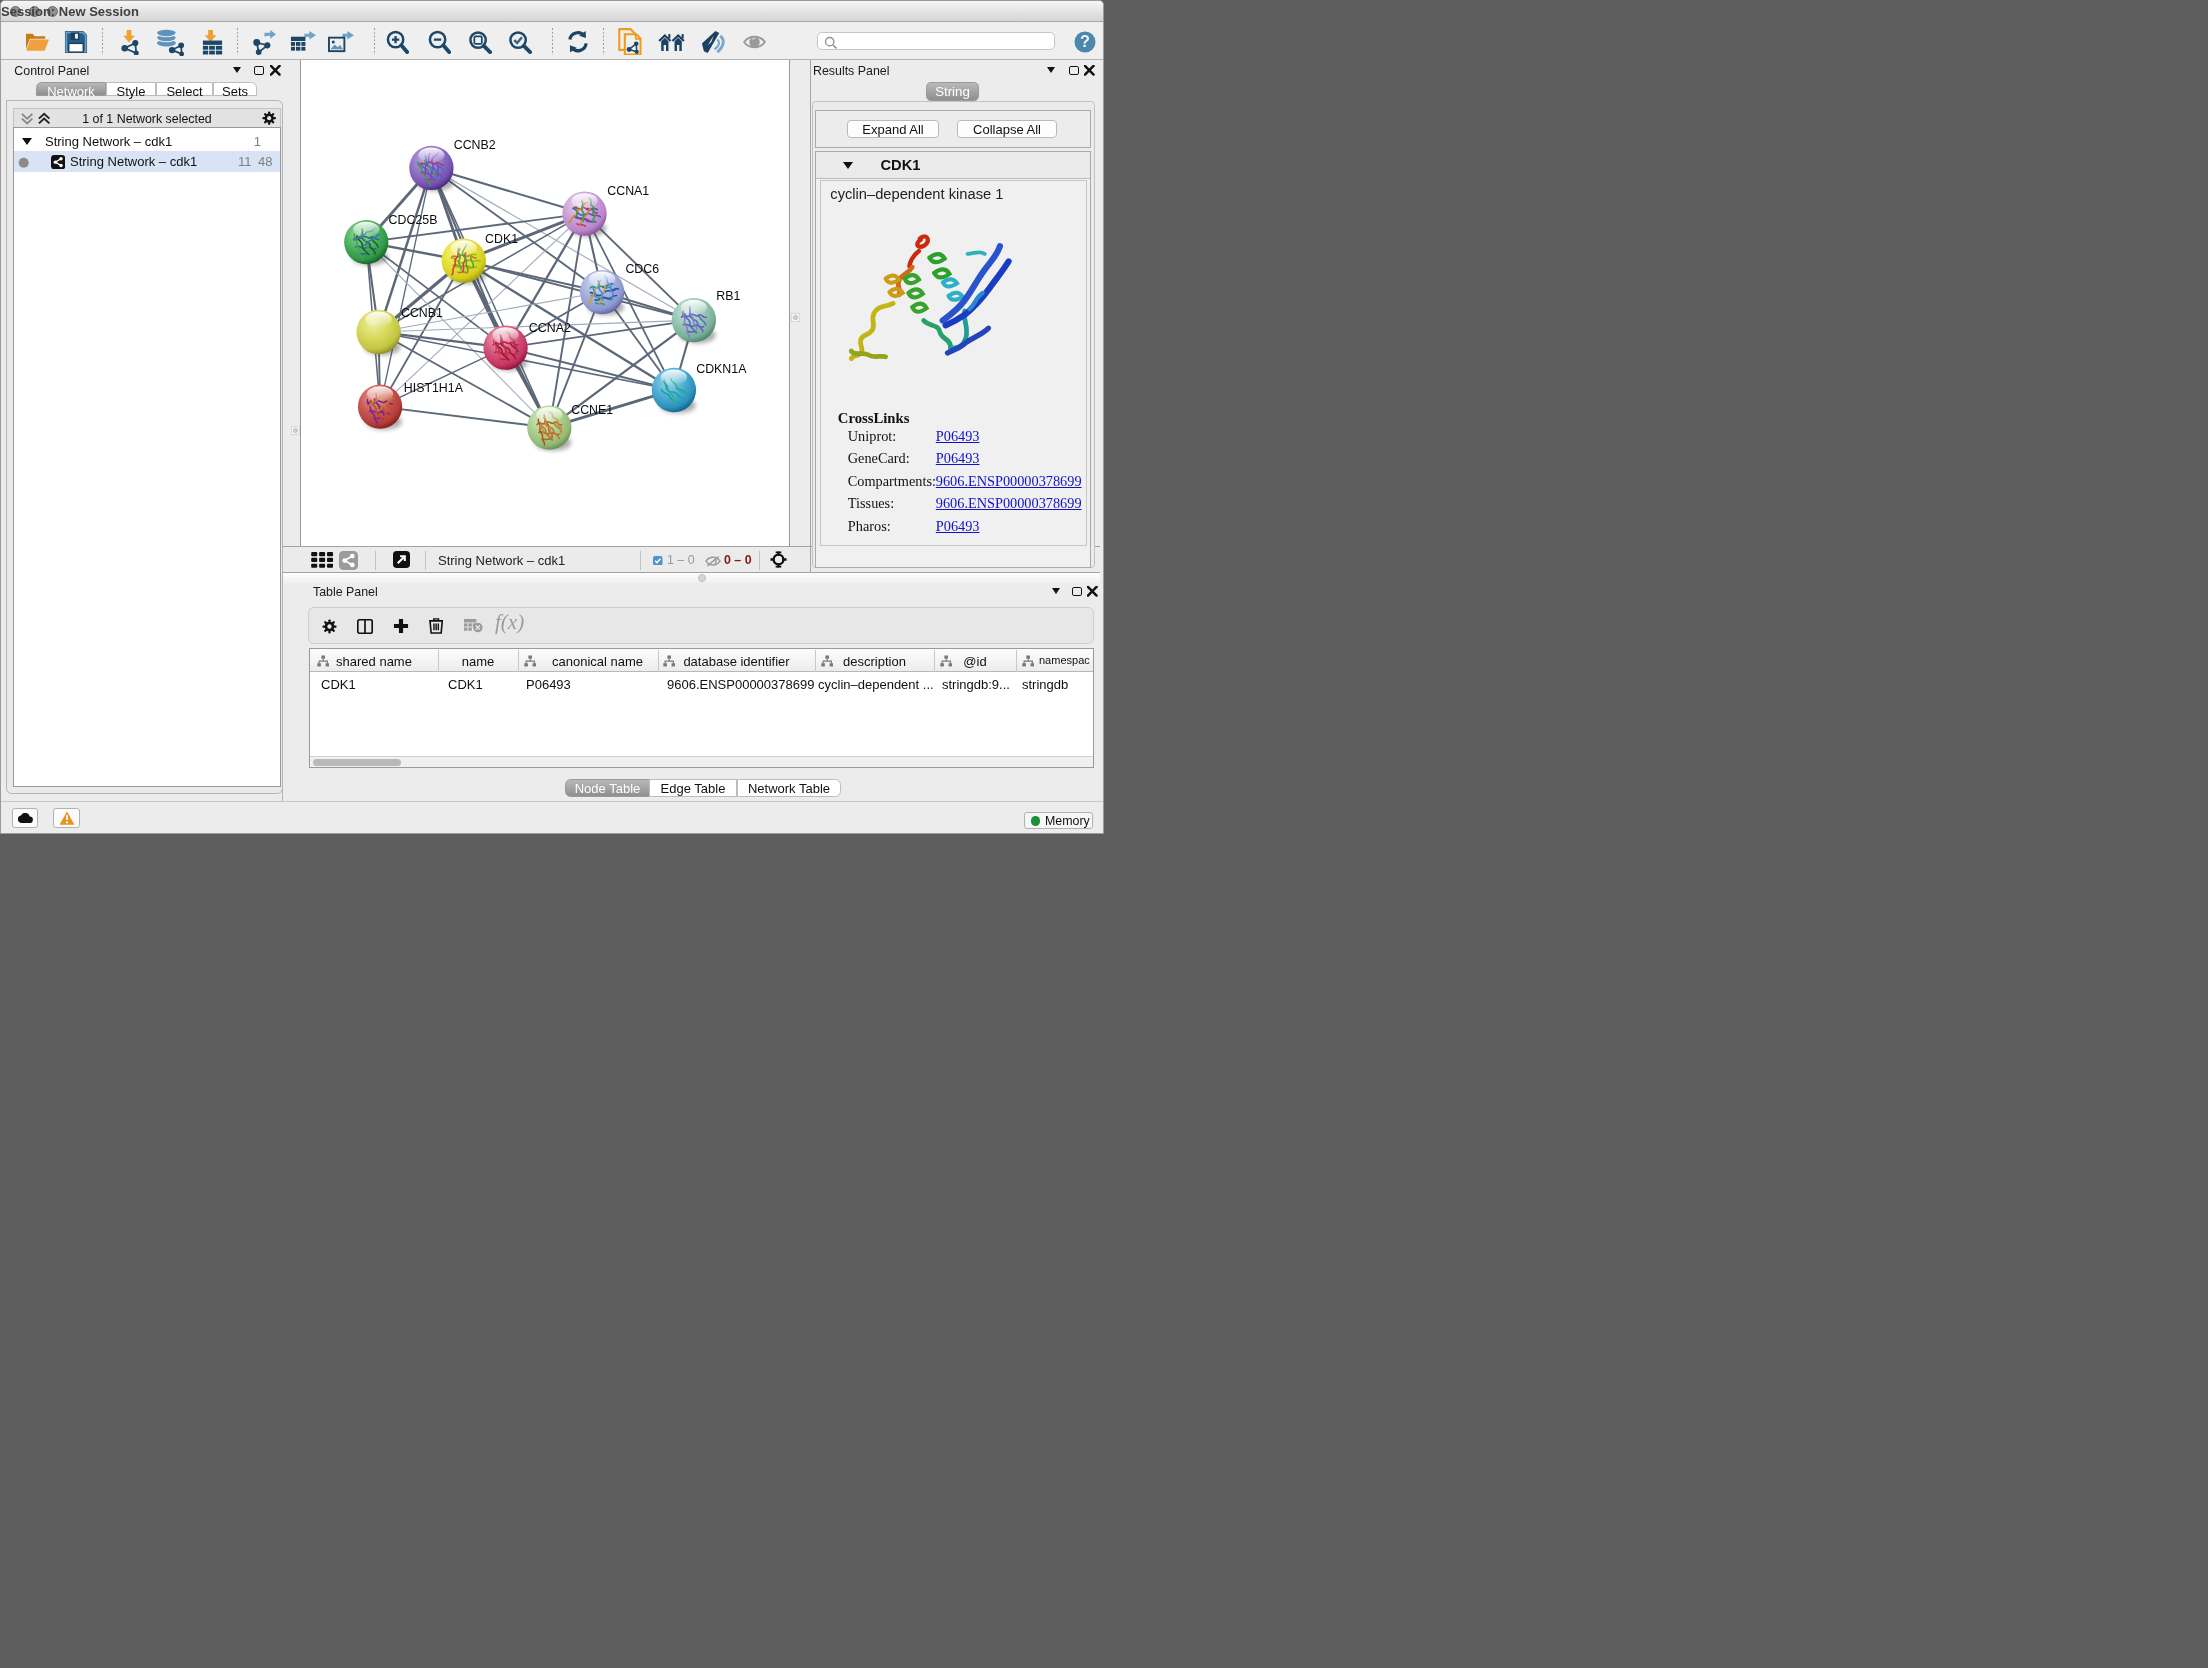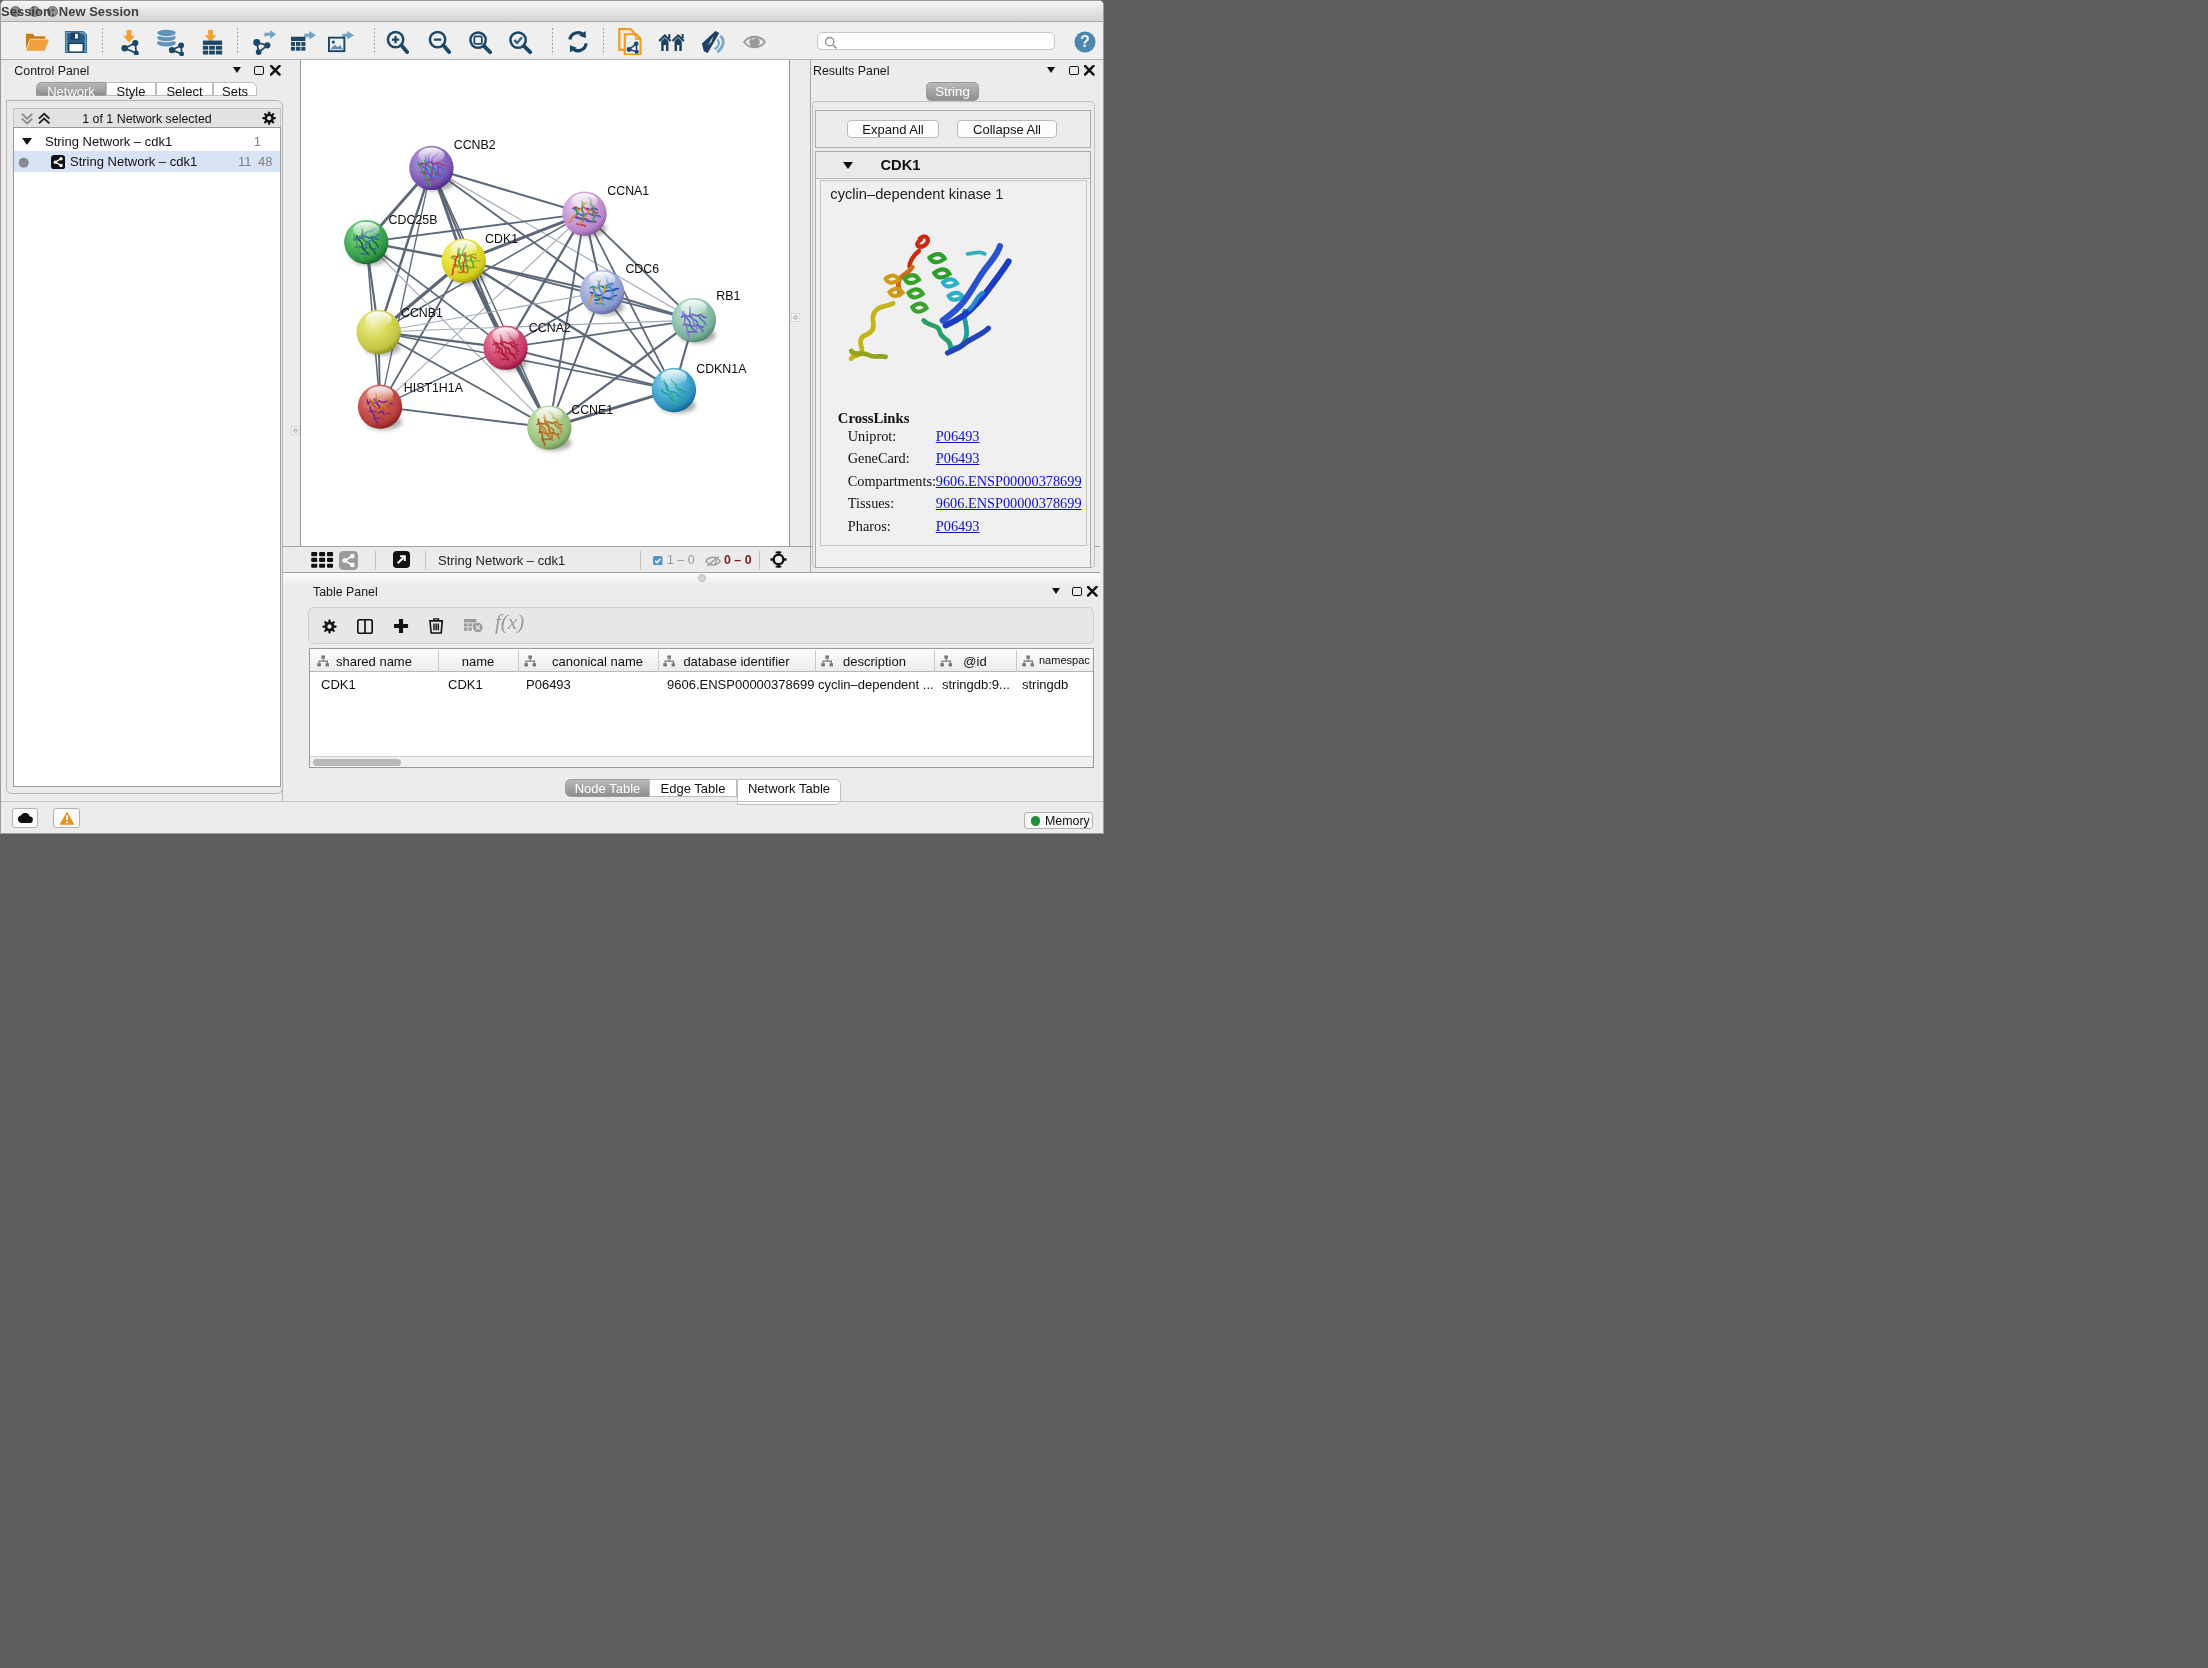--- a/index.html
+++ b/index.html
@@ -804,21 +804,21 @@
       <div class="abs trc" style="left:508px;top:27.6px;">cyclin–dependent ...</div>
       <div class="abs trc" style="left:632px;top:27.6px;">stringdb:9...</div>
       <div class="abs trc" style="left:712px;top:27.6px;">stringdb</div>
       <div class="abs" style="left:0;top:107px;width:783px;height:11px;background:#f0f0f0;border-top:1px solid #d2d2d2;">
         <div class="abs" style="left:2.9px;top:1.9px;width:88px;height:6.7px;border-radius:3.8px;background:#b9b9b9;"></div>
       </div>
     </div>
 
     <div class="tab tabsel" style="left:564px;top:778px;width:85px;height:18px;line-height:18px;border-radius:5.7px 0 0 5.7px;">Node Table</div>
     <div class="tab" style="left:648px;top:778px;width:88px;height:18px;line-height:18px;">Edge Table</div>
-    <div class="tab" style="left:736px;top:778px;width:104px;height:26px;line-height:18px;border-radius:0 5.7px 5.7px 0;">Network Table</div>
+    <div class="tab" style="left:736px;top:778px;width:104px;height:18px;line-height:18px;border-radius:0 5.7px 5.7px 0;">Network Table</div>
   </div>
   <div id="statusbar">
     <div class="abs" style="left:0;top:800px;width:1104px;height:1px;background:#c6c6c6;"></div>
     <div class="abs" style="left:11.4px;top:807px;width:26px;height:19.5px;background:#fbfbfb;border:1px solid #b2b2b2;border-radius:2.9px;">
       <svg class="abs" style="left:3.8px;top:4.3px" width="16" height="10.5" viewBox="0 0 17 11">
         <path d="M4.5 10.5 A 4 4 0 0 1 4.2 2.6 A 5 5 0 0 1 13.6 3.6 A 3.4 3.4 0 0 1 13.2 10.5 Z" fill="#111"></path>
       </svg>
     </div>
     <div class="abs" style="left:52px;top:807px;width:27px;height:19.5px;background:#fbfbfb;border:1px solid #b2b2b2;border-radius:2.9px;">
       <svg class="abs" style="left:4.8px;top:2.4px" width="16" height="14.3" viewBox="0 0 17 15">

